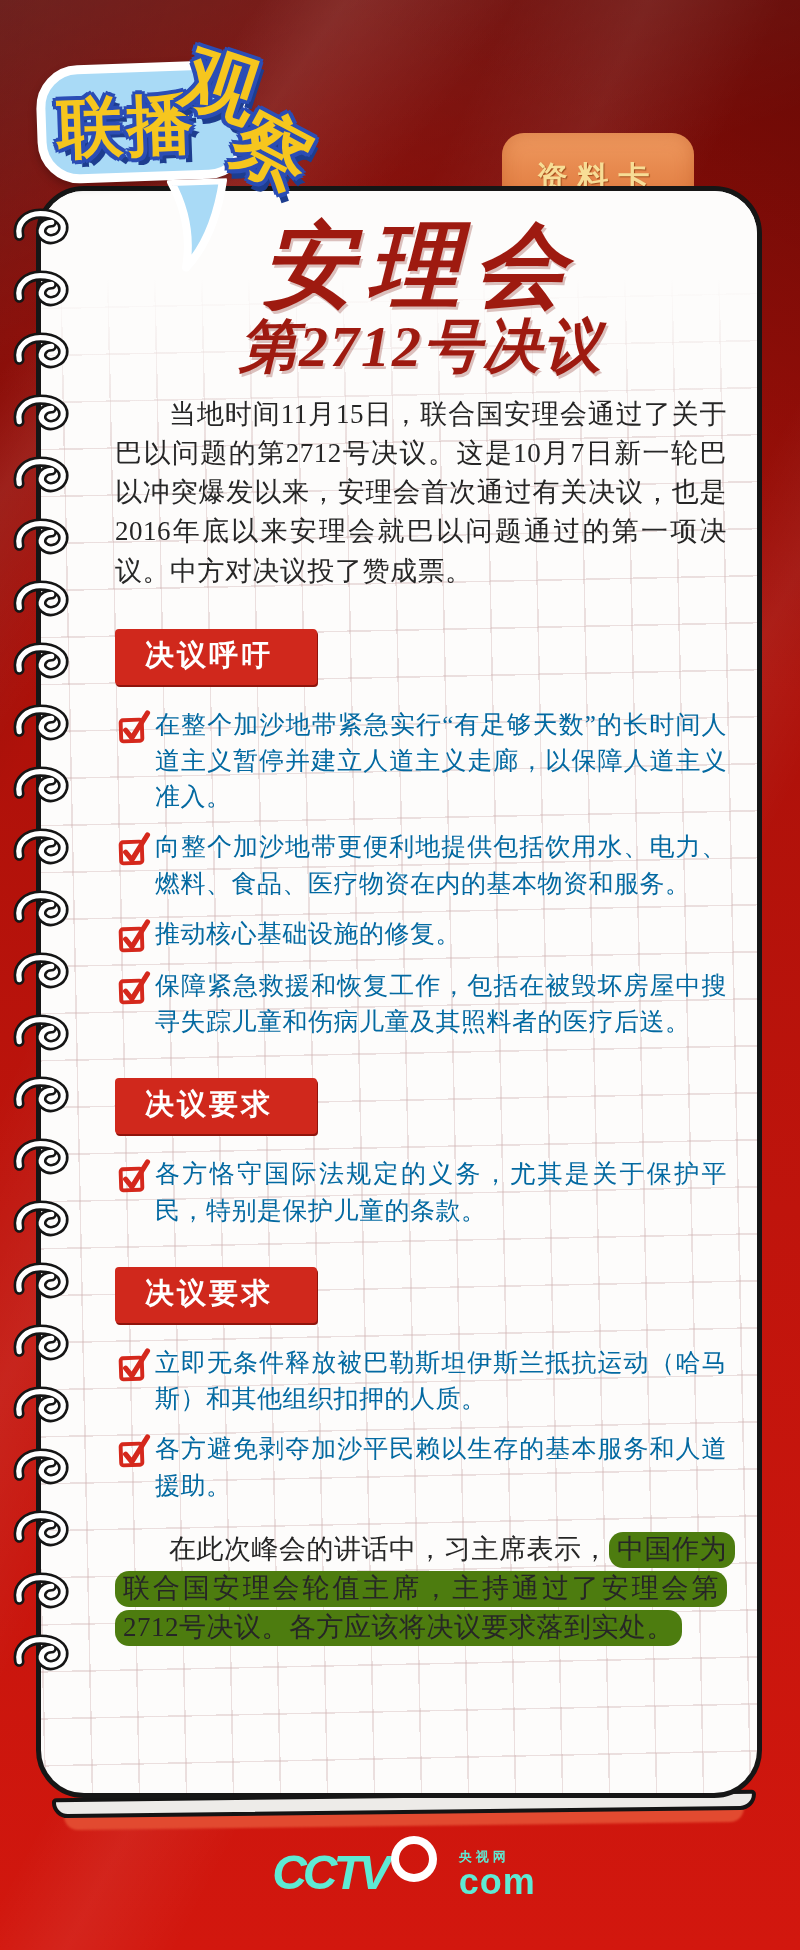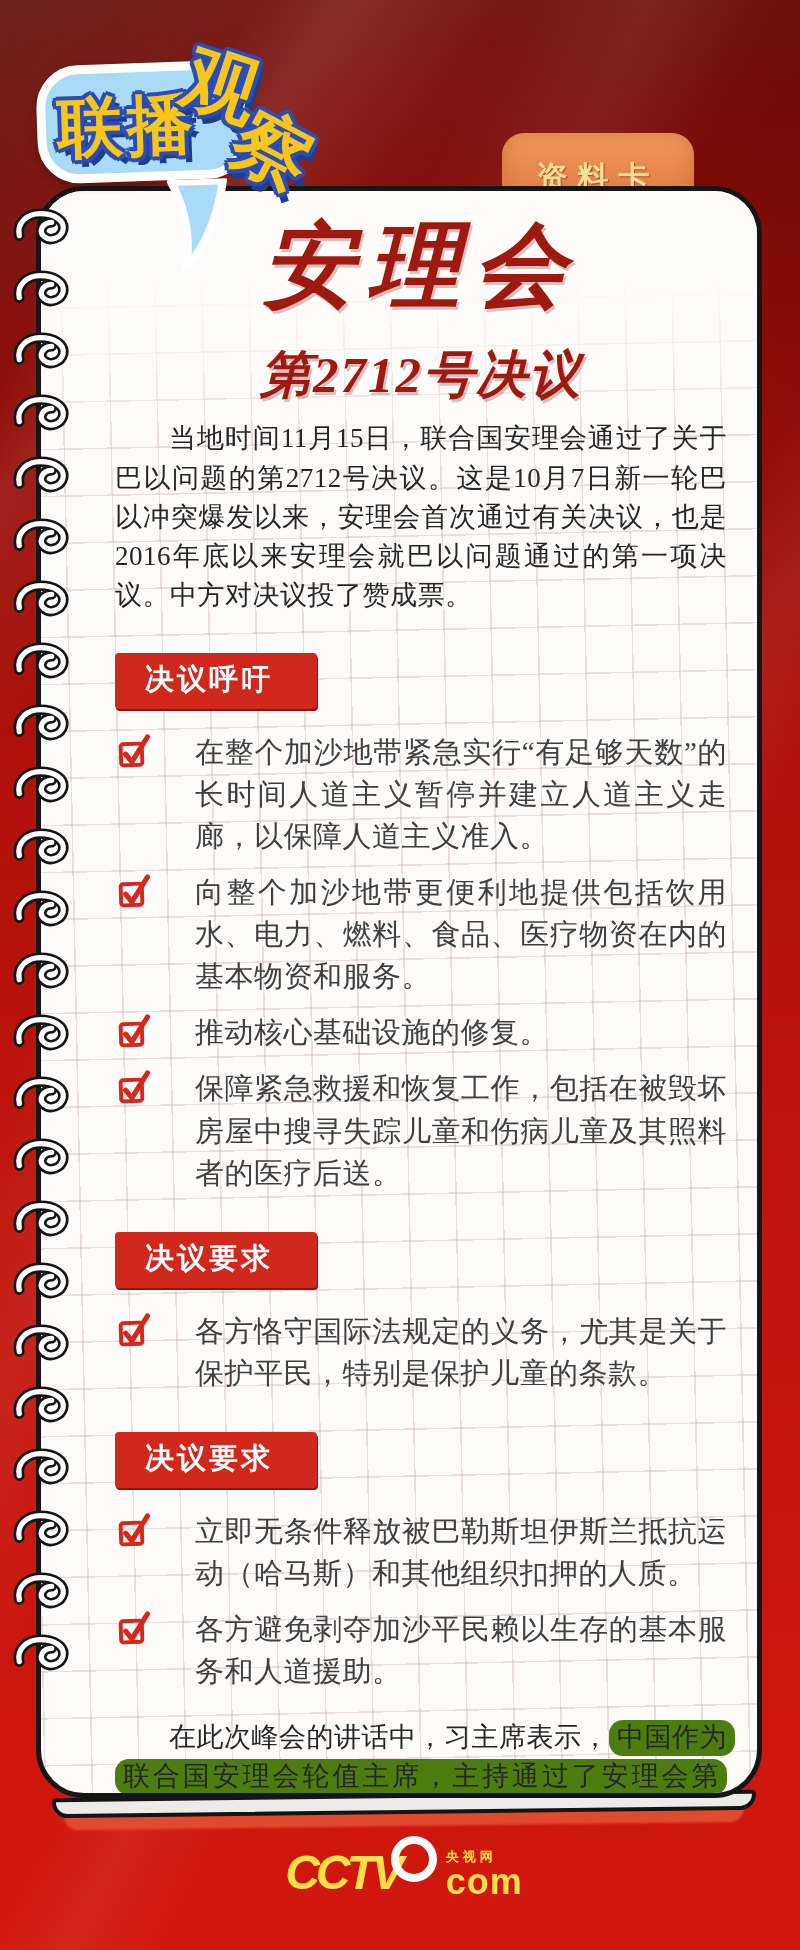--- a/index.html
+++ b/index.html
@@ -91,52 +91,52 @@
     filter:blur(1px);
   }
 
   
   .rings{ position:absolute; left:12px; top:208px; z-index:4; display:flex; flex-direction:column; }
   .ring{ width:66px; height:40px; margin-bottom:22px; }
 
   
   .title{ text-align:center; color:#9e1a10; font-weight:900; font-style:italic; line-height:1.08; margin-bottom:16px;}
   .title .t1{ font-size:92px; letter-spacing:14px; text-shadow:2px 3px 0 rgba(120,10,5,.25); }
-  .title .t2{ font-size:51px; letter-spacing:2px; text-shadow:2px 3px 0 rgba(120,10,5,.25);margin-top:32px; }
+  .title .t2{ font-size:58px; letter-spacing:2px; text-shadow:2px 3px 0 rgba(120,10,5,.25); }
 
   
   .para{
     font-size:27px; line-height:1.45; color:#262626; text-align:justify;
     text-indent:2em; margin-bottom:14px; letter-spacing:.5px;
   }
 
   .badge{
     display:inline-block; margin:24px 0 22px 0;
     background:#d0281c; color:#fff;
     font-family:"Liberation Sans","DejaVu Sans",sans-serif;
     font-size:29px; font-weight:700; letter-spacing:3px;
     padding:7px 44px 9px 30px; border-radius:4px;
     box-shadow:1px 2px 0 #8f140c;
   }
 
   .check-item{ display:flex; align-items:flex-start; margin-bottom:14px; }
   .check-item .cbox{ flex:0 0 40px; margin-top:2px; }
-  .check-item .ctext{ font-size:29px; line-height:1.45; color:#404040; text-align:justify; letter-spacing:.5px;margin-left:40px; }
+  .check-item .ctext{ font-size:25px; line-height:1.45; color:#0369a1; text-align:justify; letter-spacing:.5px; }
 
   .closing{ margin-top:26px; }
   .hl{
     background:#4d7c0f; border-radius:14px; padding:2px 8px 4px 8px;
     -webkit-box-decoration-break:clone; box-decoration-break:clone;
   }
 
   
   .footer{
     position:absolute; left:8px; right:0; top:1848px; z-index:3;
-    display:flex; justify-content:center; align-items:center; gap:5px;
-    color:#fde047; font-family:"Liberation Sans","DejaVu Sans",sans-serif;
+    display:flex; justify-content:center; align-items:center; gap:18px;
+    color:#5eead4; font-family:"Liberation Sans","DejaVu Sans",sans-serif;
   }
   .cctv-main{ font-size:48px; font-weight:900; font-style:italic; letter-spacing:-4px; line-height:1; }
   .cctv-ring{ width:46px; height:46px; border:8px solid #fff; border-radius:50%; margin:-18px 0 10px -14px; }
   .cctv-col{ display:flex; flex-direction:column; margin-left:4px; }
   .cctv-cn{ font-size:13px; letter-spacing:4px; font-weight:700; }
   .cctv-com{ font-size:36px; font-weight:900; line-height:.9; letter-spacing:1px; }
 </style>
 </head>
 <body>
 

